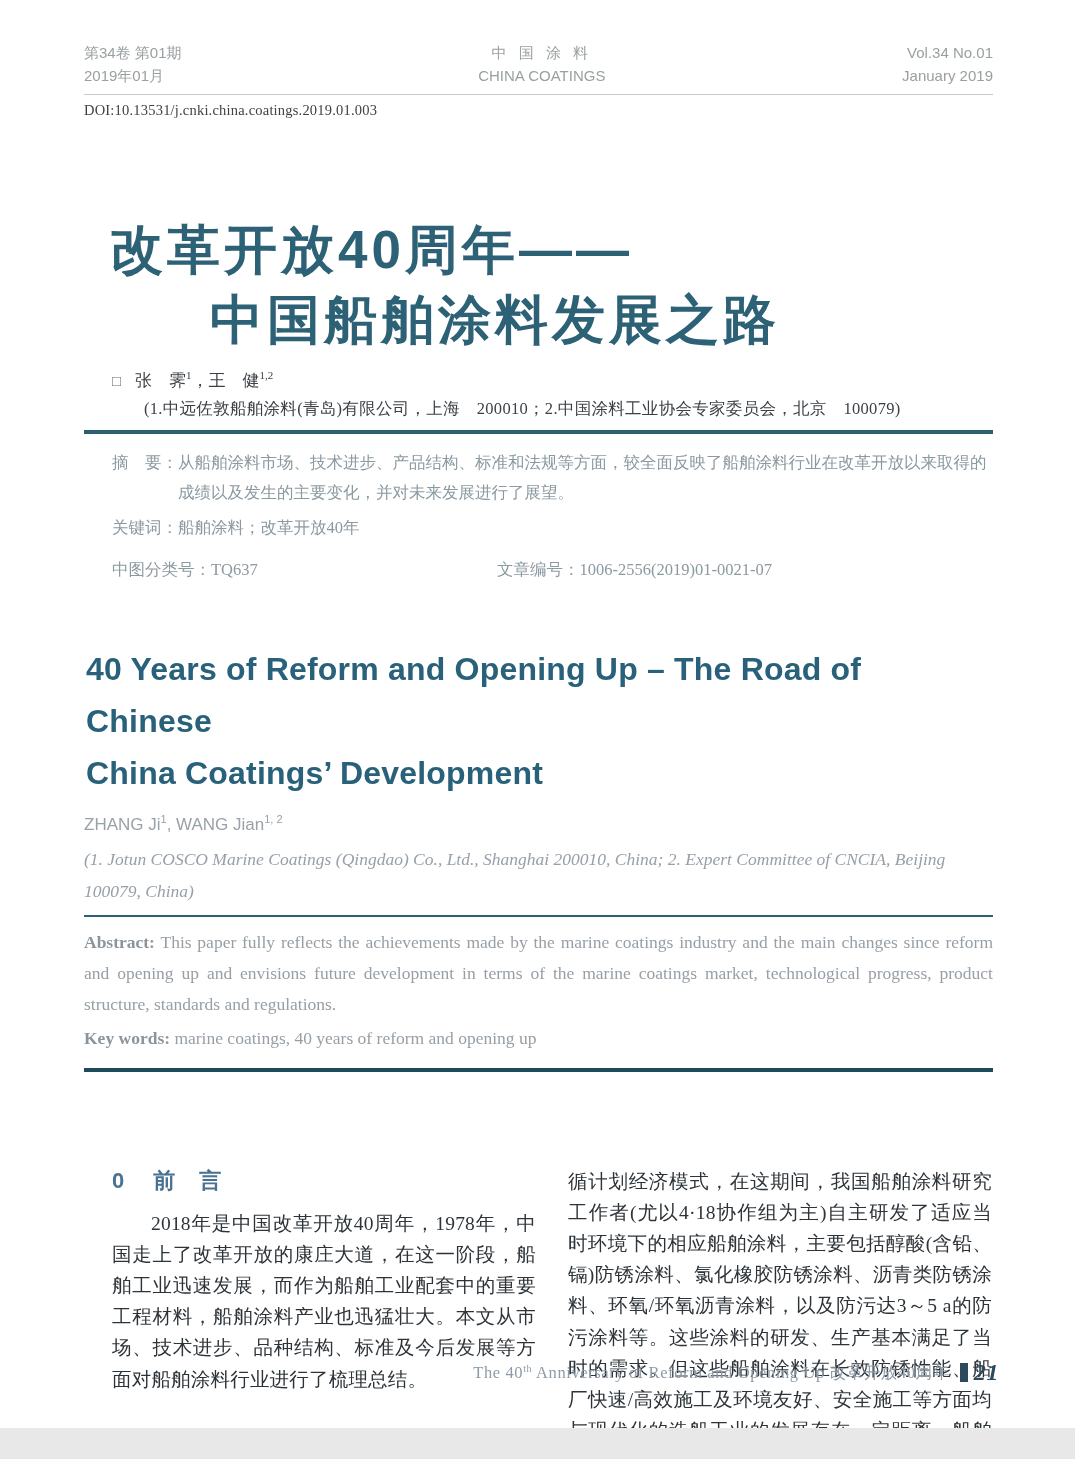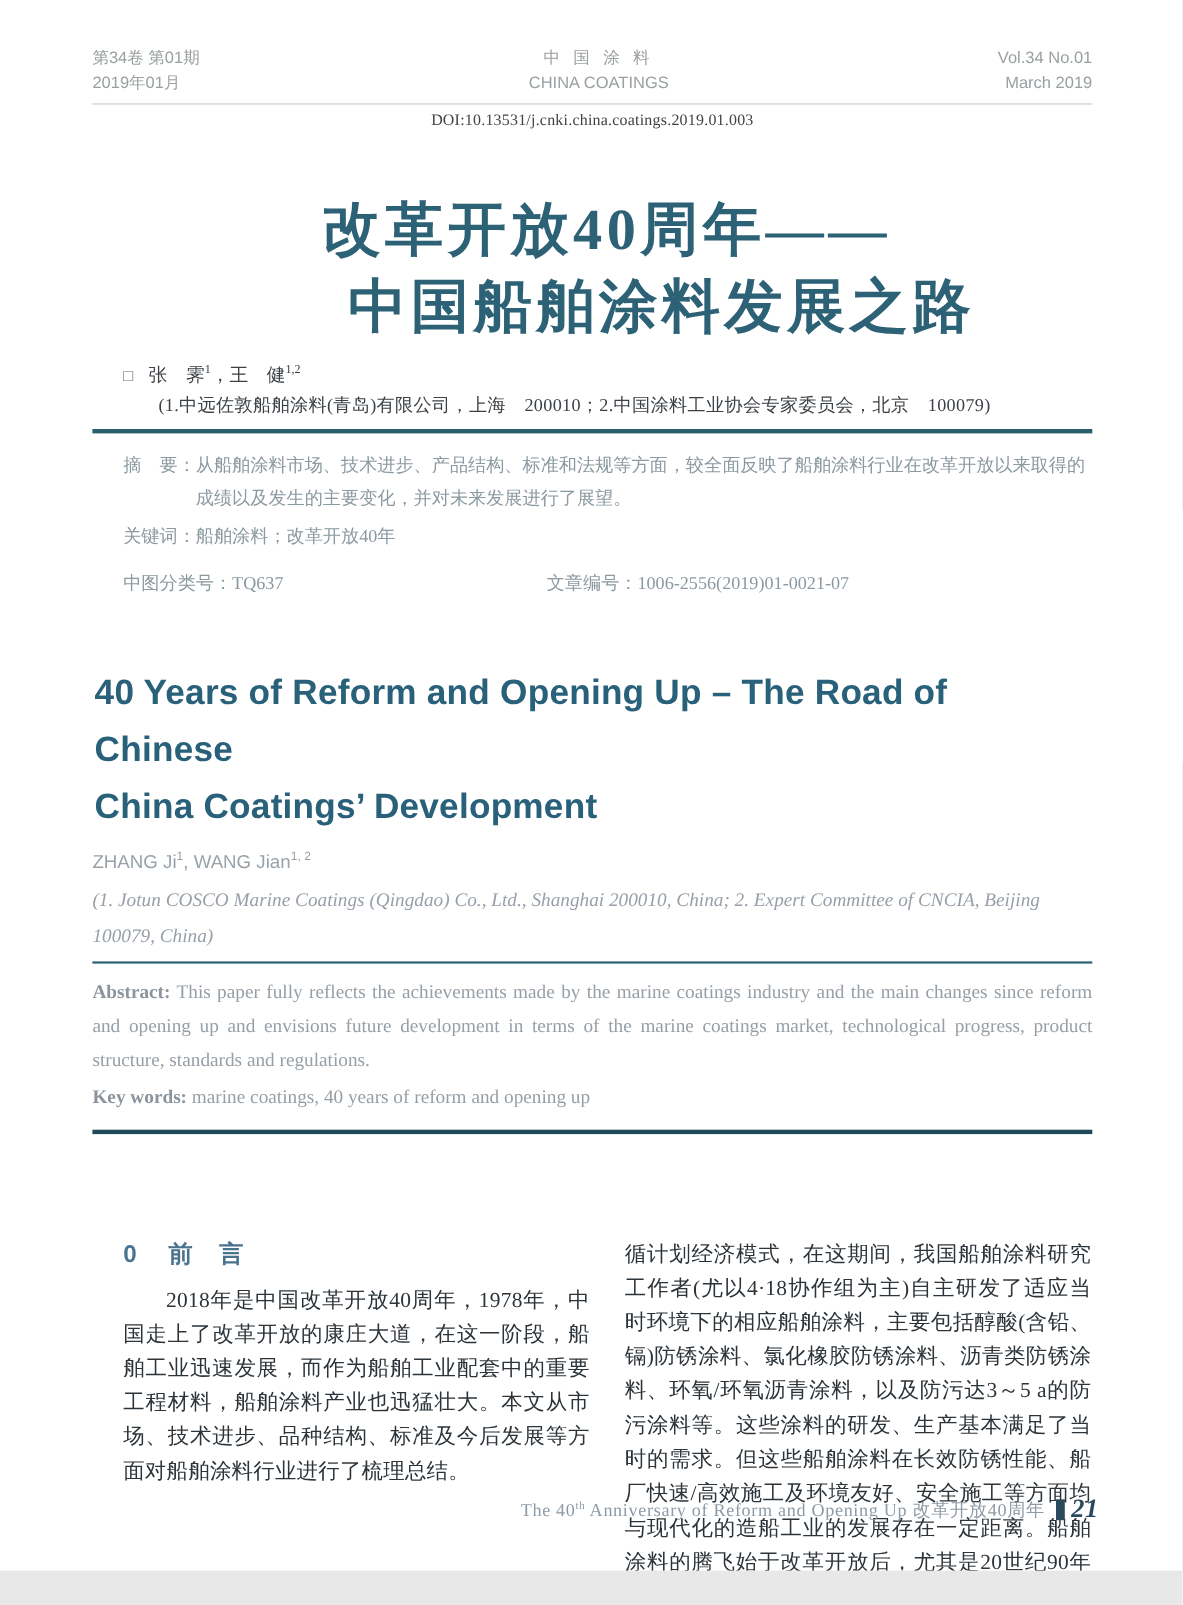--- a/index.html
+++ b/index.html
@@ -32,34 +32,32 @@
   .header-rule {
     border: none;
     border-top: 1px solid #c8c8c8;
     margin-top: 7px;
   }
   .doi-line {
     margin-top: 7px;
     font-size: 14.5px;
     color: #414141;
     letter-spacing: 0.2px;
-    text-align: center;
   }
 
   
   .title-zh {
-    margin-top: 56px;
+    margin-top: 96px;
     margin-left: 26px;
     color: #2d6175;
-    font-family: Liberation Serif, serif;
+    font-family: Liberation Sans, sans-serif;
     font-weight: bold;
     font-size: 53px;
     line-height: 1.32;
     letter-spacing: 4px;
-    text-align: center;
   }
   .title-zh .t-line2 { padding-left: 100px; }
 
   
   .authors-zh {
     margin-top: 14px;
     margin-left: 28px;
     color: #3c4146;
     font-size: 17px;
   }
@@ -208,21 +206,21 @@
       <div class="hcol left">
         <div>第34卷 第01期</div>
         <div>2019年01月</div>
       </div>
       <div class="hcol center">
         <div class="journal-zh">中 国 涂 料</div>
         <div>CHINA COATINGS</div>
       </div>
       <div class="hcol right">
         <div>Vol.34 No.01</div>
-        <div>March 2019</div>
+        <div>January 2019</div>
       </div>
     </div>
     <hr class="header-rule">
     <div class="doi-line">DOI:10.13531/j.cnki.china.coatings.2019.01.003</div>
 
     <div class="title-zh">
       <div class="t-line1">改革开放40周年——</div>
       <div class="t-line2">中国船舶涂料发展之路</div>
     </div>
 

